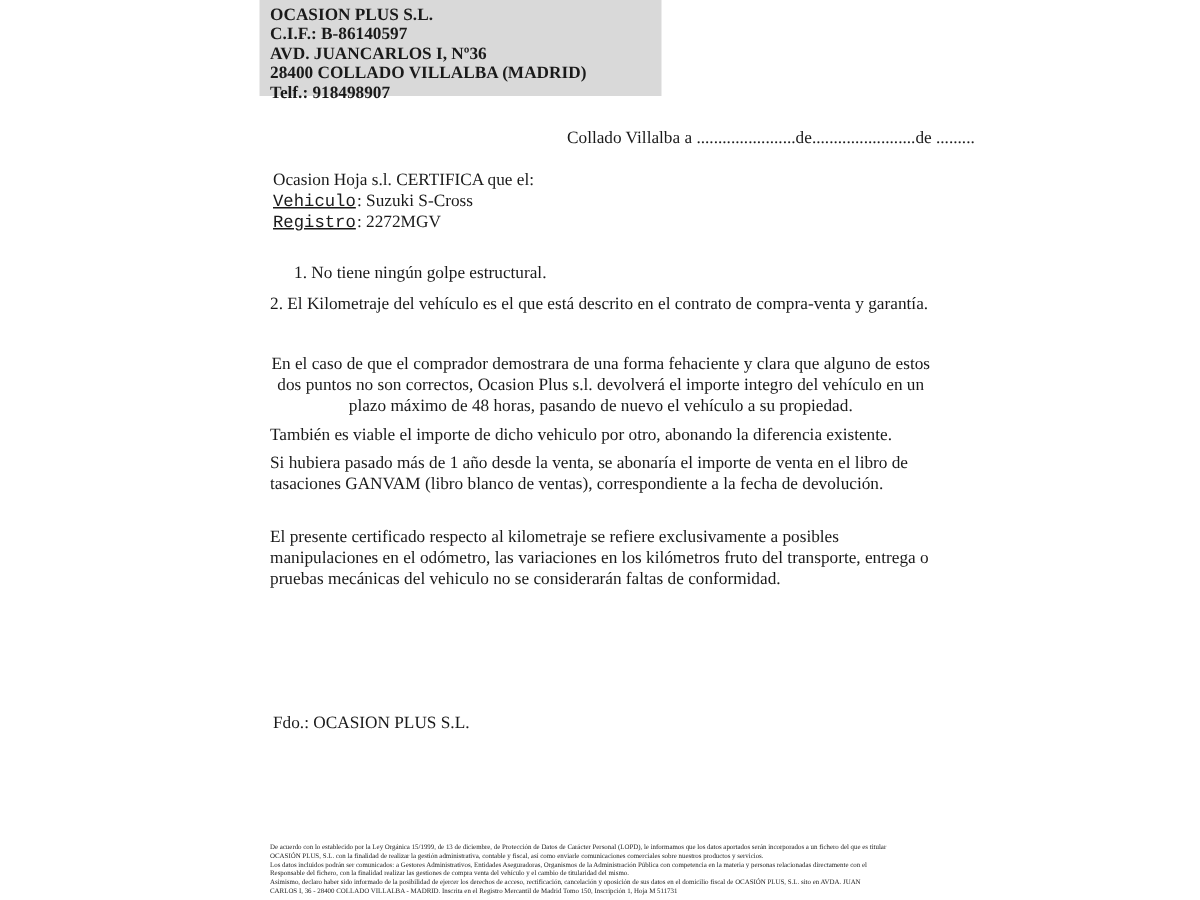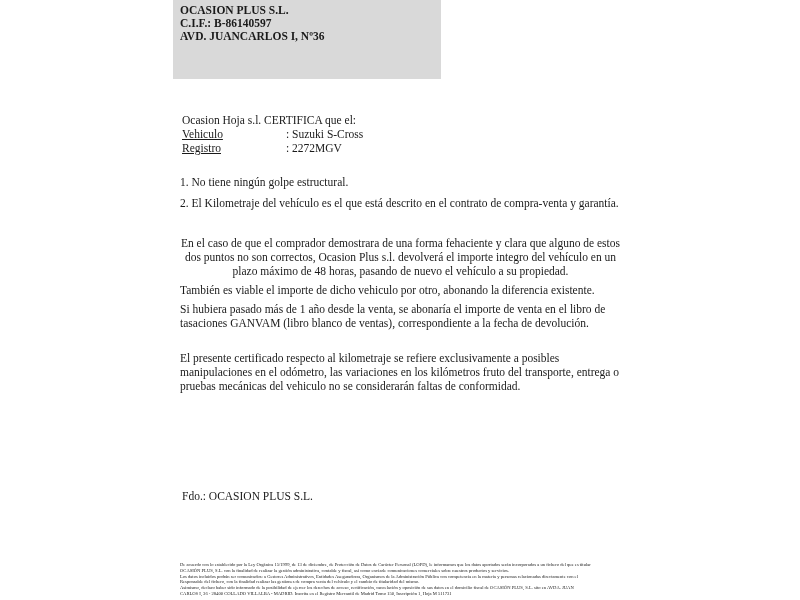--- a/index.html
+++ b/index.html
@@ -16,21 +16,21 @@
     font-family: "Liberation Serif", serif;
     color: #1a1a1a;
   }
   .abs { position: absolute; }
 
   
   #letterhead {
     left: 173px;
     top: 0;
     width: 268px;
-    height: 79px;
+    height: 64px;
     background: #d9d9d9;
     padding: 4px 0 0 7px;
     box-sizing: border-box;
   }
   #letterhead .lh-line {
     font-weight: bold;
     font-size: 11.5px;
     line-height: 12.9px;
     white-space: nowrap;
   }
@@ -45,47 +45,47 @@
 
   
   #certify-intro { left: 182px; top: 114px; font-size: 11.5px; }
   .kv-row { font-size: 11.5px; }
   #vehicle-row  { left: 182px; top: 128px; }
   #plate-row    { left: 182px; top: 142px; }
   .kv-label {
     display: inline-block;
     width: 56px;
     text-decoration: underline;
+    font-family: Liberation Mono, monospace;
   }
-  .kv-value { white-space: nowrap; margin-left: 48px; }
+  .kv-value { white-space: nowrap; }
 
   
   .point { font-size: 11.5px; white-space: nowrap; }
-  #point-1 { left: 180px; top: 176px; }
+  #point-1 { left: 196px; top: 176px; }
   #point-2 { left: 180px; top: 197px; }
 
   
   .para {
     left: 180px;
     width: 441px;
     font-size: 11.5px;
     line-height: 14px;
   }
   #para-refund   { top: 236px; text-align: center; }
   #para-exchange { top: 283px; }
   #para-ganvam   { top: 302px; }
   #para-odometer { top: 335px; margin-top: 16px; }
 
   
   #signature-line {
     left: 182px;
     top: 476px;
     font-size: 11.5px;
     white-space: nowrap;
-    margin-top: 14px;
   }
 
   
   #legal {
     left: 180px;
     top: 562px;
     width: 438px;
   }
   #legal .legal-line {
     font-size: 4.6px;
@@ -97,22 +97,25 @@
 </style>
 </head>
 <body>
 
 <div id="page">
 
   <div id="letterhead" class="abs">
     <div class="lh-line">OCASION PLUS S.L.</div>
     <div class="lh-line">C.I.F.: B-86140597</div>
     <div class="lh-line">AVD. JUANCARLOS I, Nº36</div>
+    <div class="lh-line">28400 COLLADO VILLALBA (MADRID)</div>
+    <div class="lh-line">Telf.: 918498907</div>
   </div>
 
+  <div id="date-line" class="abs">Collado Villalba a .......................de........................de .........</div>
 
   <div id="certify-intro" class="abs">Ocasion Hoja s.l. CERTIFICA que el:</div>
 
   <div id="vehicle-row" class="abs kv-row">
     <span class="kv-label">Vehiculo</span><span class="kv-value">: Suzuki S-Cross</span>
   </div>
 
   <div id="plate-row" class="abs kv-row">
     <span class="kv-label">Registro</span><span class="kv-value">: 2272MGV</span>
   </div>

